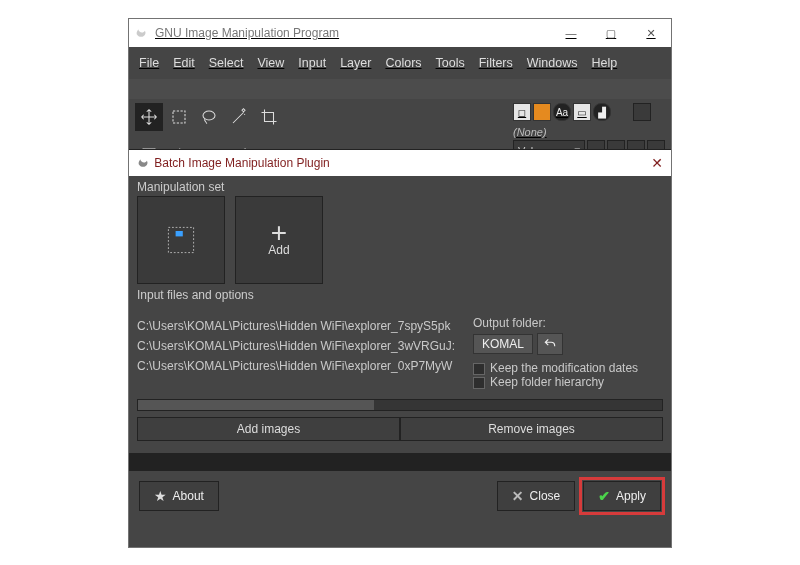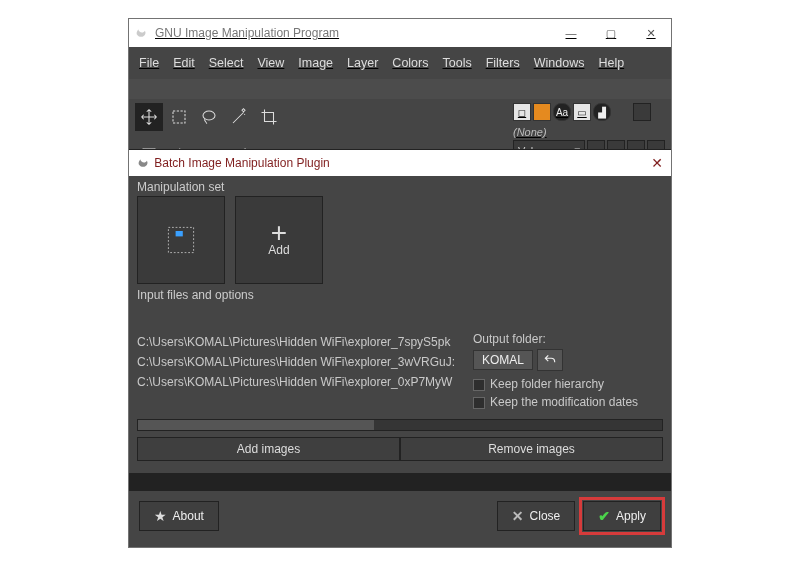--- a/index.html
+++ b/index.html
@@ -60,21 +60,21 @@
   }
   .dlg-title .x { margin-left:auto; font-size:14px; }
   .section-label { color:#ccc; padding:4px 8px 2px; }
   .manip-row { display:flex; gap:10px; padding:0 8px; }
   .manip-tile {
     width:88px; height:88px; background:#3a3a3a; border:1px solid #222;
     display:flex; flex-direction:column; align-items:center; justify-content:center; color:#ddd;
   }
   .manip-tile svg { width:36px; height:36px; }
   .add-sign { font-size:28px; color:#ddd; line-height:20px; }
-  .input-area { display:flex; padding:0 8px; margin-top:28px; gap:8px; }
+  .input-area { display:flex; padding:0 8px; margin-top:12px; gap:8px; }
   .file-list { flex:1; color:#c9c9c9; font-size:12px; line-height:20px; overflow:hidden; }
   .opt-panel { width:190px; color:#c9c9c9; font-size:12px; }
   .out-row { display:flex; align-items:center; gap:4px; margin:3px 0 6px; }
   .out-chip {
     background:#555; border:1px solid #333; padding:2px 8px; color:#eee;text-align:center;
   }
   .undo-btn {
     width:26px; height:22px; background:#555; border:1px solid #333; color:#eee;
     display:flex; align-items:center; justify-content:center;
   }
@@ -115,21 +115,21 @@
       <span>▢</span>
       <span>✕</span>
     </div>
   </div>
 
   <div class="menubar">
     <span>File</span>
     <span>Edit</span>
     <span>Select</span>
     <span>View</span>
-    <span>Image</span>
+    <span>Input</span>
     <span>Layer</span>
     <span>Colors</span>
     <span>Tools</span>
     <span>Filters</span>
     <span>Windows</span>
     <span>Help</span>
   </div>
 
   <div class="deco-row"></div>
 
@@ -247,22 +247,22 @@
       <div class="opt-panel">
         <div>Output folder:</div>
         <div class="out-row">
           <div class="out-chip">KOMAL</div>
           <div class="undo-btn">
             <svg width="14" height="14" viewBox="0 0 24 24">
                 <path d="M9 14l-5-5 5-5M4 9h10a6 6 0 016 6v1" fill="none" stroke="#eee" stroke-width="2"></path>
               </svg>
           </div>
         </div>
+        <div style="margin-top:4px"><span class="chk"></span><span>Keep the modification dates</span></div>
         <div><span class="chk"></span><span>Keep folder hierarchy</span></div>
-        <div style="margin-top:4px"><span class="chk"></span><span>Keep the modification dates</span></div>
       </div>
     </div>
 
     <div class="progress">
         <div class="bar"></div>
       </div>
 
     <div class="img-btns">
       <div class="flat-btn">Add images</div>
       <div class="flat-btn">Remove images</div>

